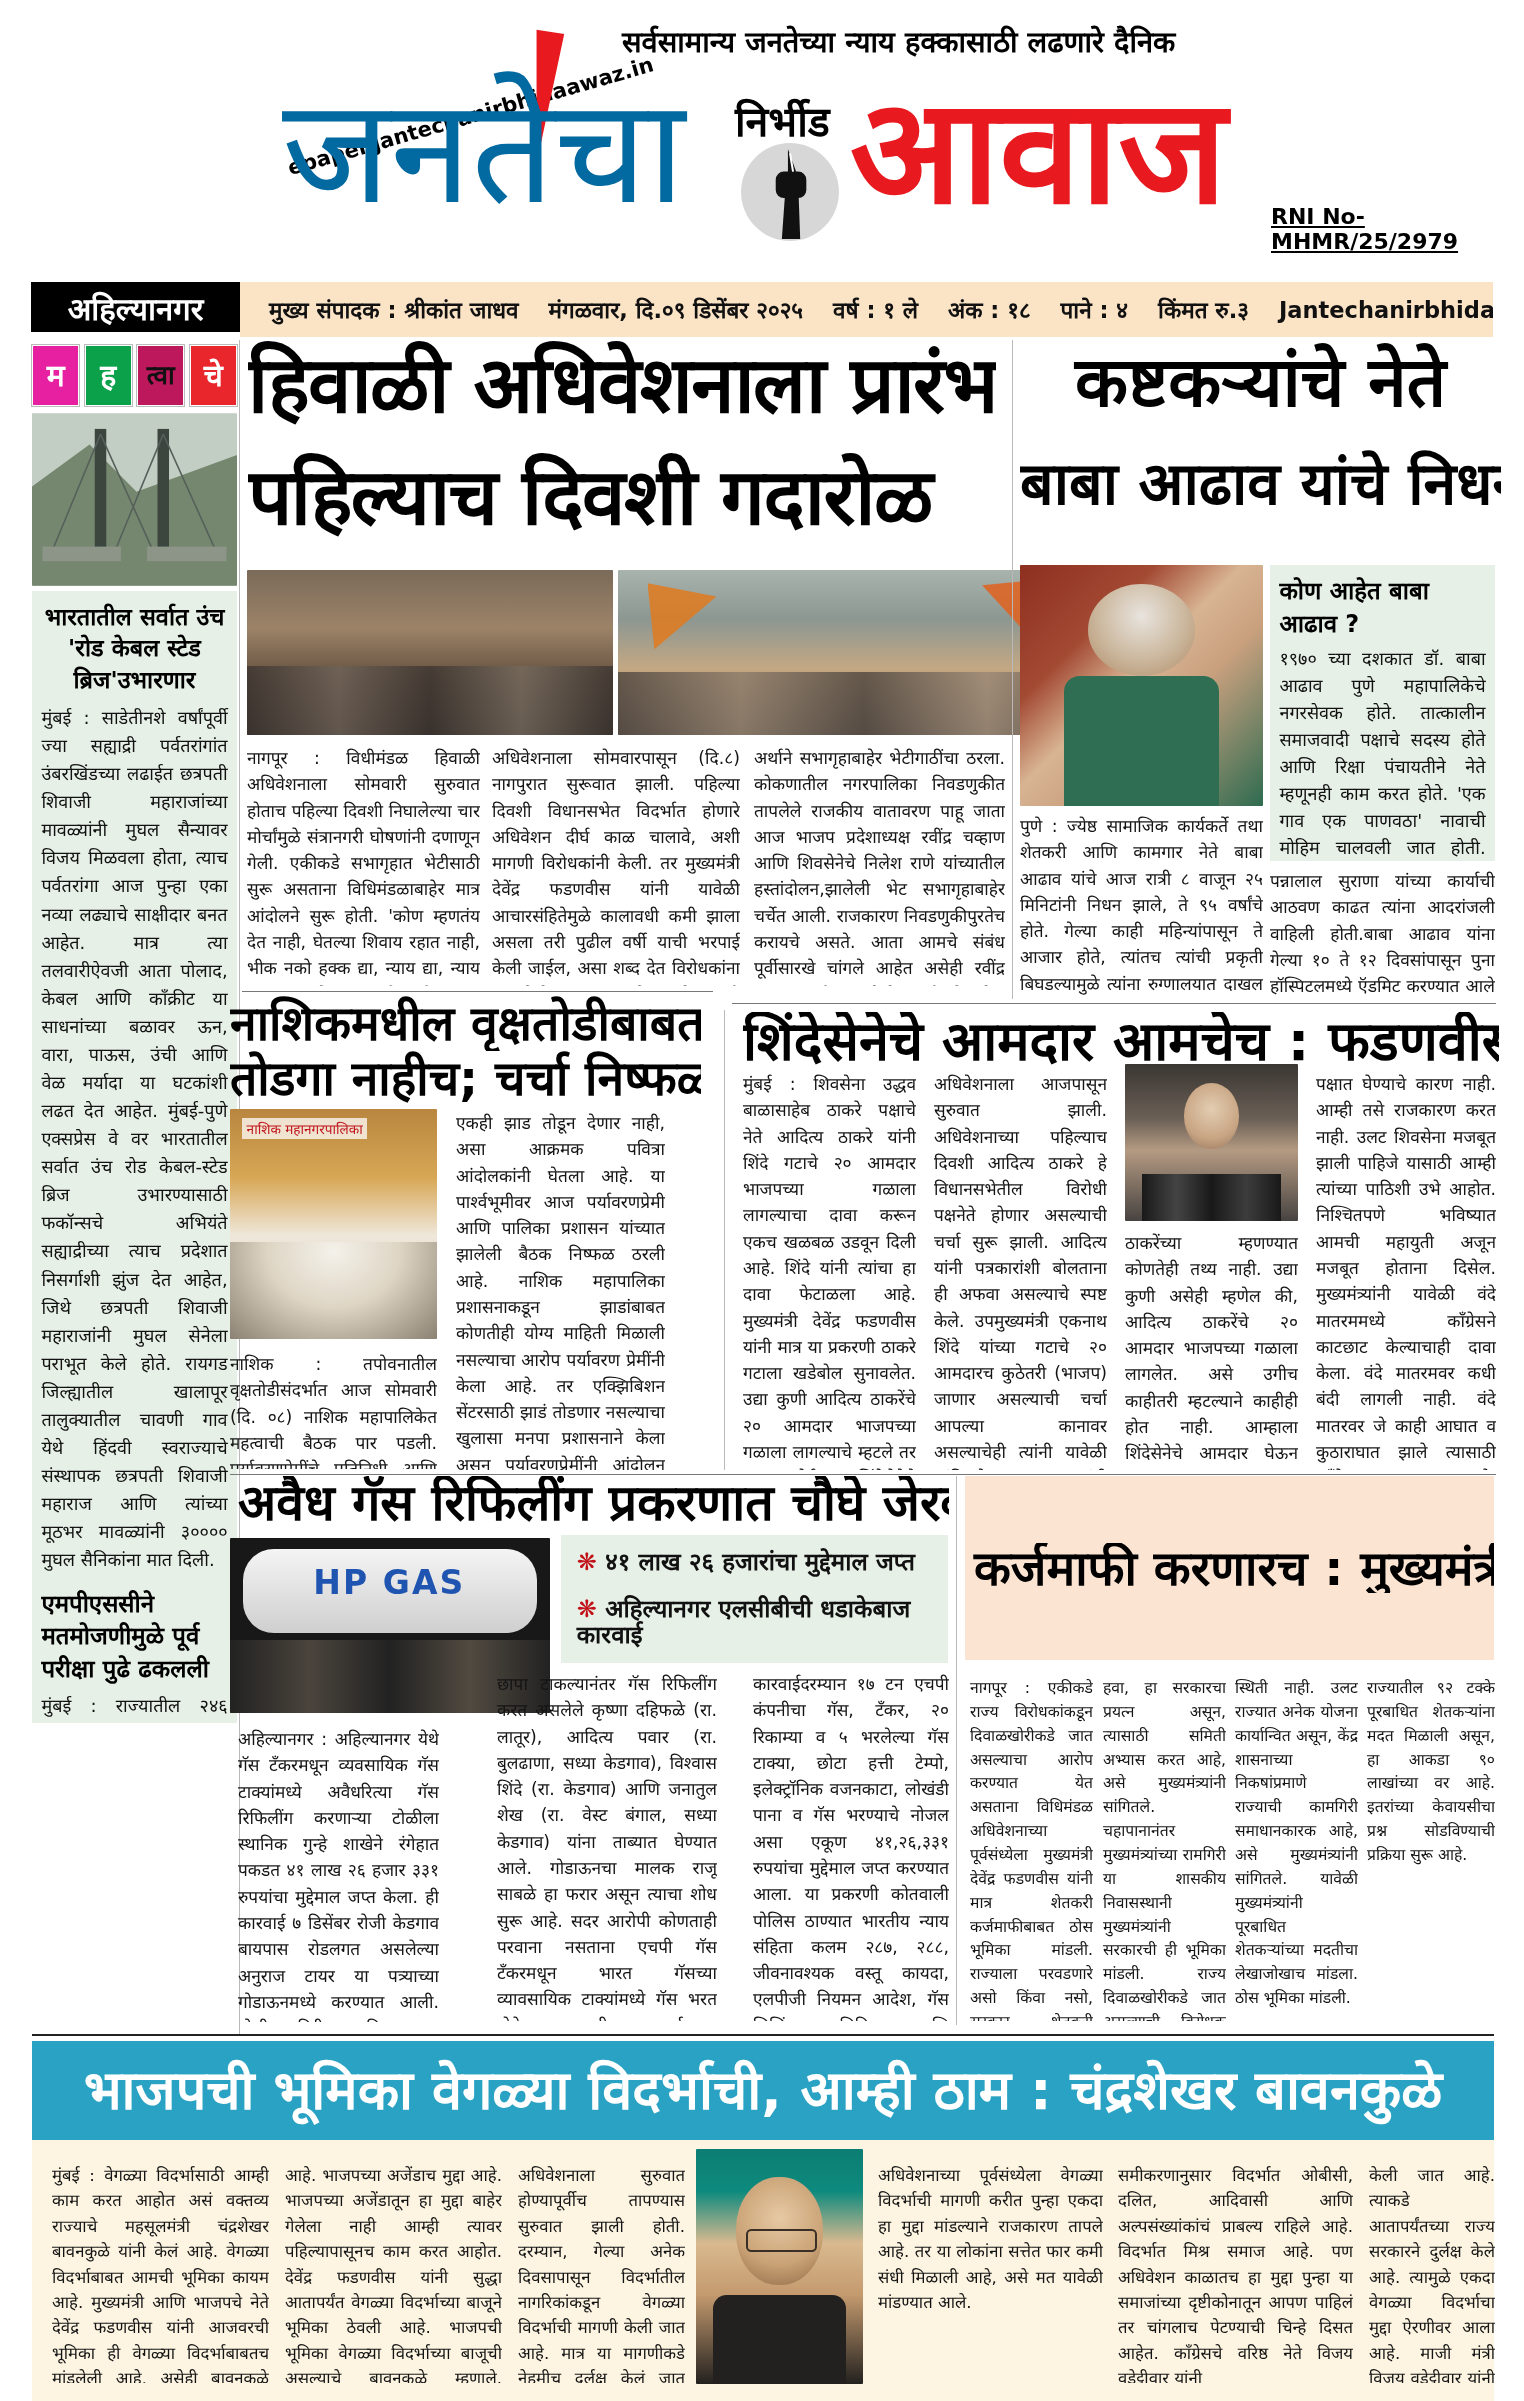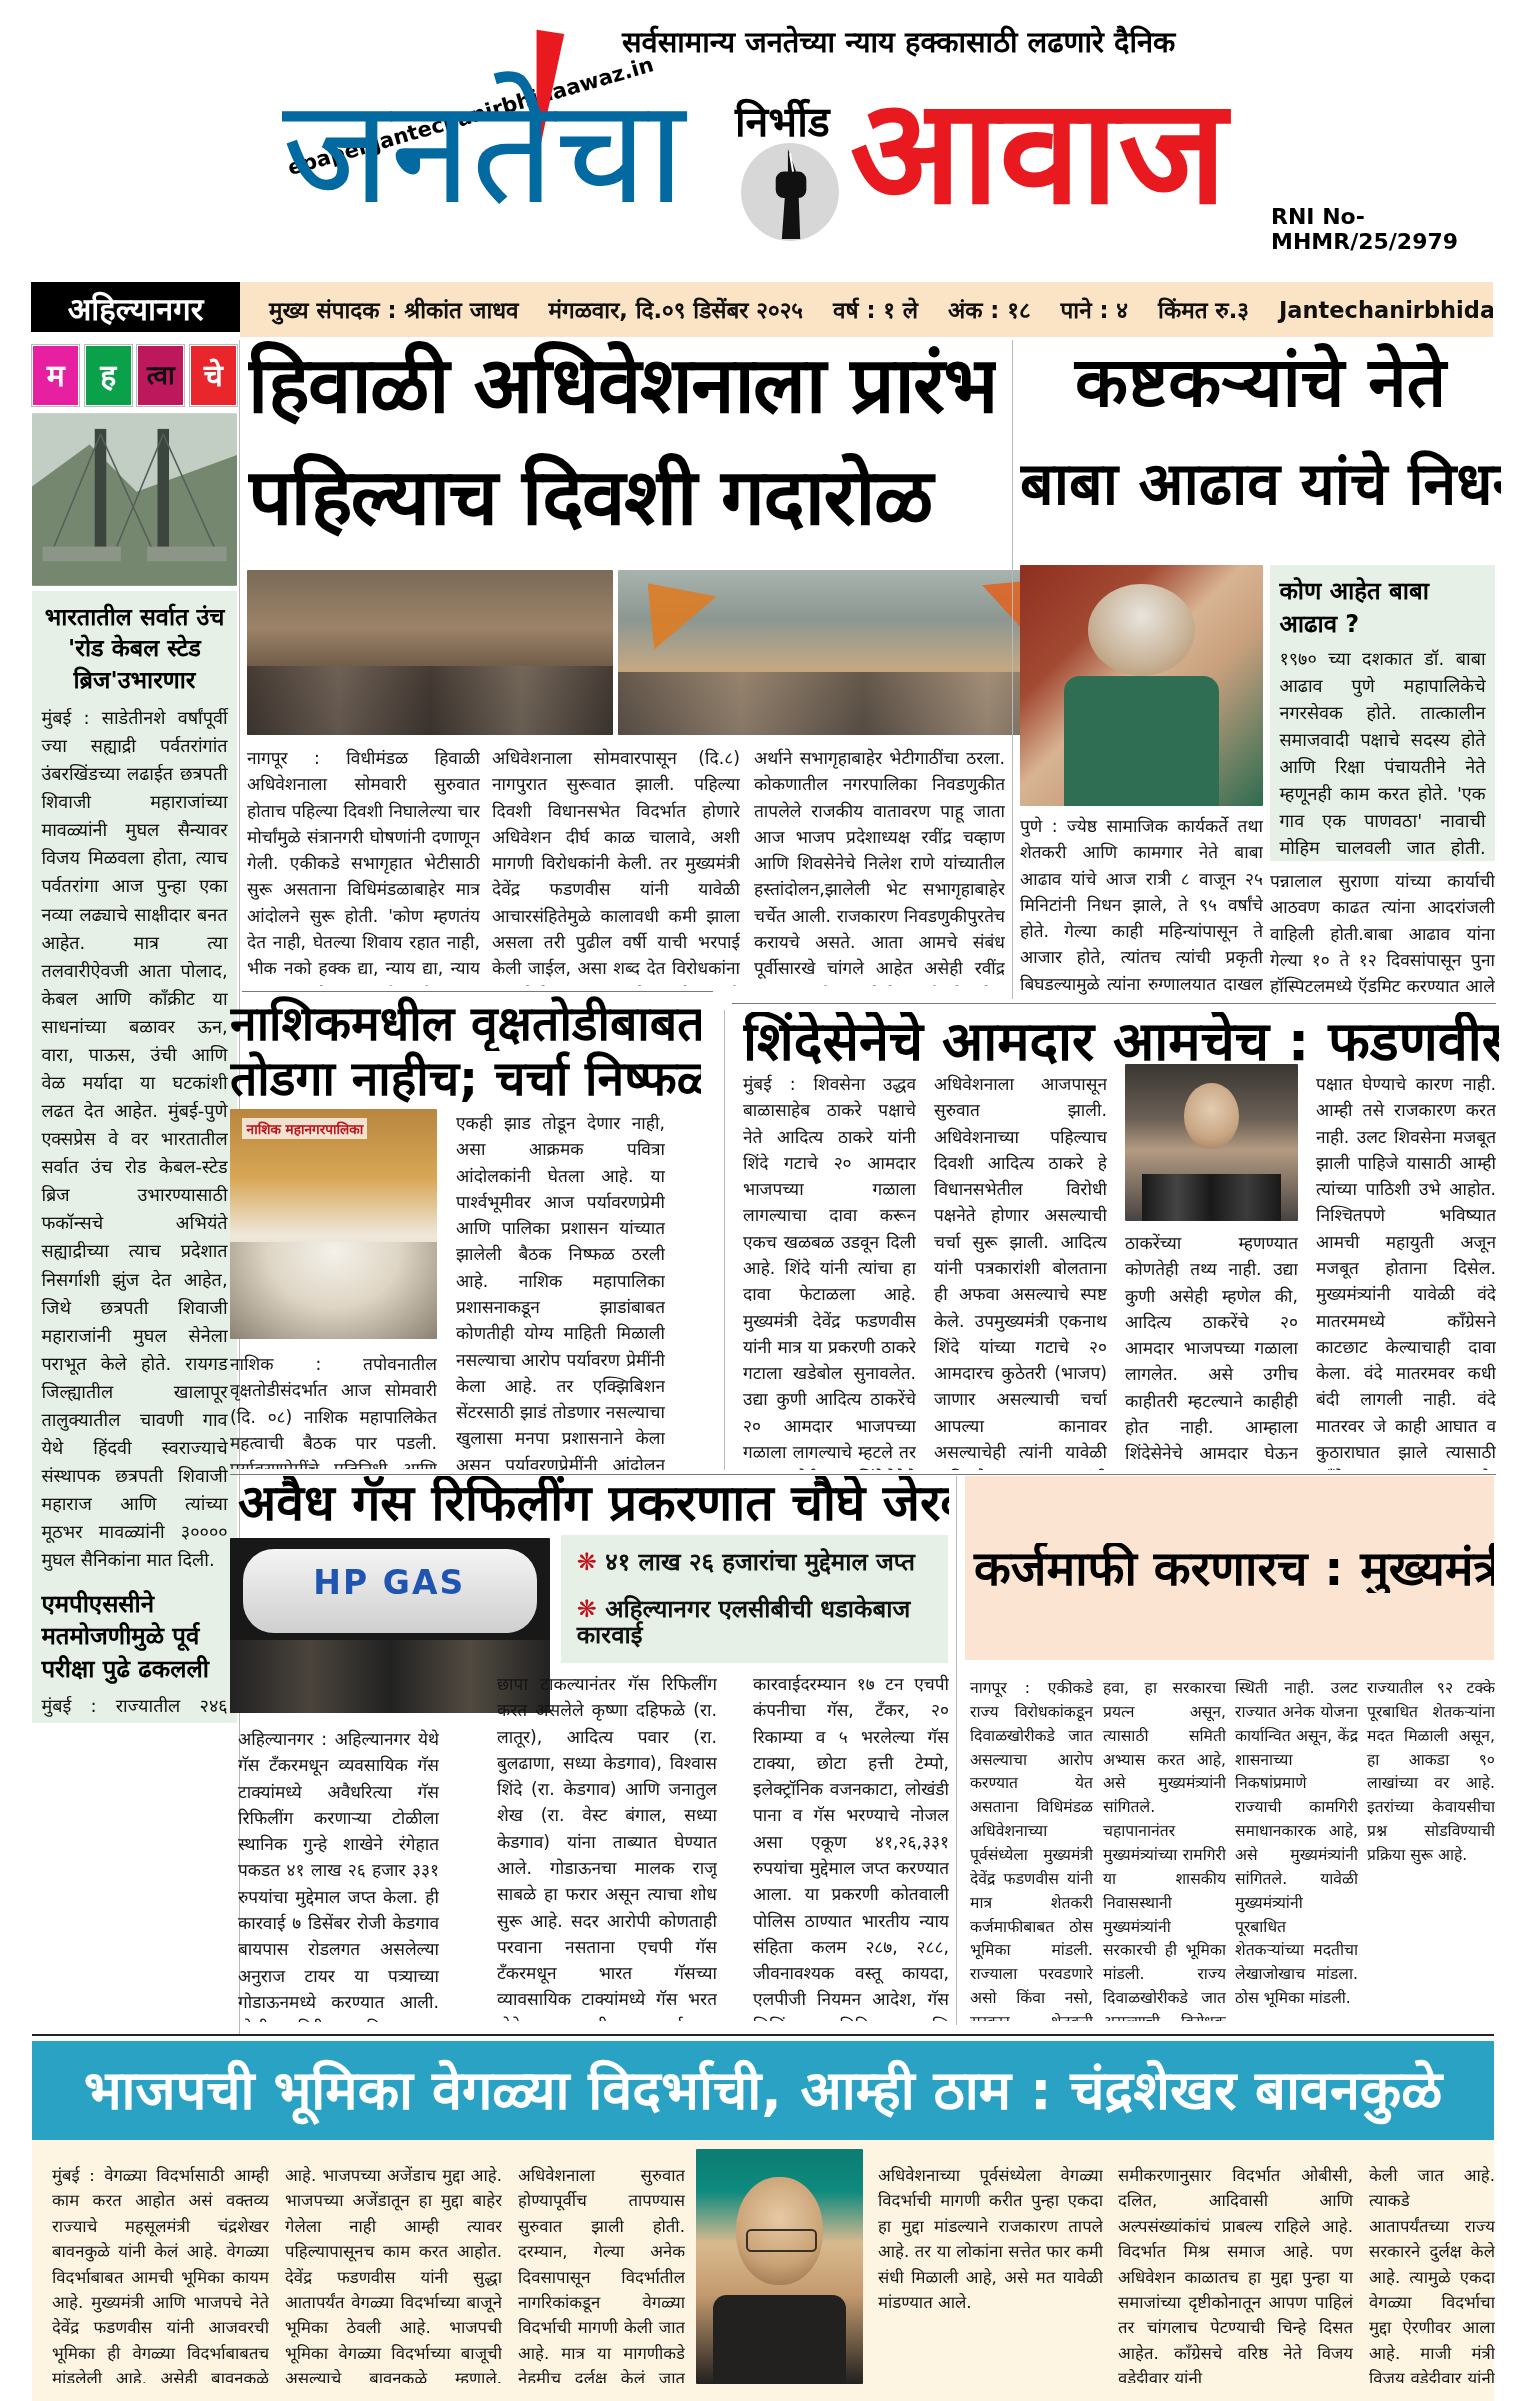--- a/index.html
+++ b/index.html
@@ -6,21 +6,21 @@
   body{width:1525px;height:2401px;position:relative;font-family:"DejaVu Sans","Liberation Sans",sans-serif;color:#111;}
   .abs{position:absolute;}
   .jt{text-align:justify;}
   .col{position:absolute;font-size:17.3px;line-height:1.52;text-align:justify;overflow:hidden;color:#141414;}
   .colsm{font-size:15.7px;}
   .hl{font-weight:bold;color:#000;}
   .center{text-align:center;}
   .vline{position:absolute;width:1px;background:#b9b9b9;}
   .hline{position:absolute;height:1.6px;background:#222;}
   .photo{position:absolute;overflow:hidden;border-radius:1px;}
-  .cap-red{color:#c0131a;font-weight:bold;}
+  .cap-red{color:#c0131a;font-weight:normal;}
   .greenbox{background:#e7f0e7;}
 </style>
 </head>
 <body>
 
 <div class="abs" style="left:0;top:70;width:1525px;height:246px;">
   <div class="abs" style="left:285px;top:157px;width:324px;font-size:21px;font-weight:bold;transform:rotate(-16deg);transform-origin:left top;color:#000;">epaper.jantechanirbhidaawaz.in</div>
   <div class="abs" style="left:526px;top:31px;width:0;height:0;border-left:21px solid transparent;border-right:7.3px solid transparent;border-top:133px solid #e8191f;transform:rotate(9deg);"></div>
   <div class="abs" style="left:622px;top:21px;width:680px;font-size:29px;font-weight:bold;color:#000;">सर्वसामान्य जनतेच्या न्याय हक्कासाठी लढणारे दैनिक</div>
   <div class="abs" style="left:735px;top:92px;font-size:41px;font-weight:bold;color:#000;">निर्भीड</div>
@@ -28,21 +28,21 @@
   <div class="abs" style="left:739px;top:141px;width:102px;height:102px;">
     <svg width="102" height="102" viewBox="0 0 100 100">
       <circle cx="50" cy="50" r="48" fill="#d7d7d7"></circle>
       <path d="M42 96 L46 40 L58 40 L60 96 Z" fill="#111"></path>
       <rect x="36" y="30" width="30" height="26" rx="8" fill="#111"></rect>
       <path d="M48 8 L56 30 L48 34 Z" fill="#111"></path>
       <path d="M50 12 L53 30" stroke="#fff" stroke-width="2"></path>
     </svg>
   </div>
   <div class="abs" style="left:850px;top:68px;font-size:146px;line-height:1.15;font-weight:bold;color:#e8191f;">आवाज</div>
-  <div class="abs" style="left:1271px;top:204px;font-size:22px;font-weight:bold;color:#000;">RNI No-MHMR/25/2979</div>
+  <div class="abs" style="left:1271px;top:204px;font-size:22px;font-weight:bold;color:#000;text-decoration:underline;">RNI No-MHMR/25/2979</div>
 </div>
 
 <div class="abs" style="left:31px;top:282px;width:1462px;height:55px;">
   <div class="abs center" style="left:0;top:0;width:209px;height:50px;background:#000;color:#fff;font-size:31px;font-weight:bold;line-height:55px;">अहिल्यानगर</div>
   <div class="abs" style="left:209px;top:0;width:1253px;height:55px;background:#fbe3c6;display:flex;align-items:center;gap:30px;padding-left:29px;box-sizing:border-box;font-size:22.5px;font-weight:bold;white-space:nowrap;overflow:hidden;">
     <span>मुख्य संपादक : श्रीकांत जाधव</span>
     <span>मंगळवार, दि.०९ डिसेंबर २०२५</span>
     <span>वर्ष : १ ले</span>
     <span>अंक : १८</span>
     <span>पाने : ४</span>

